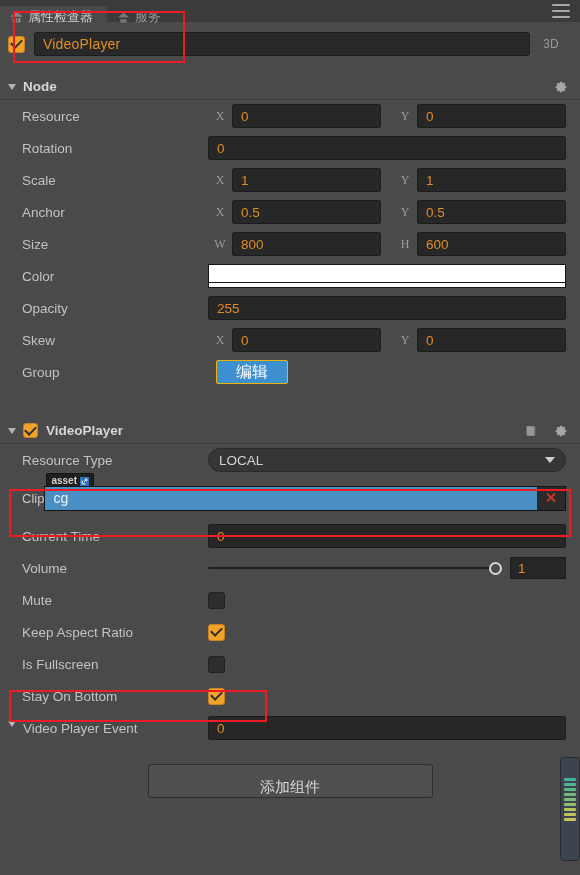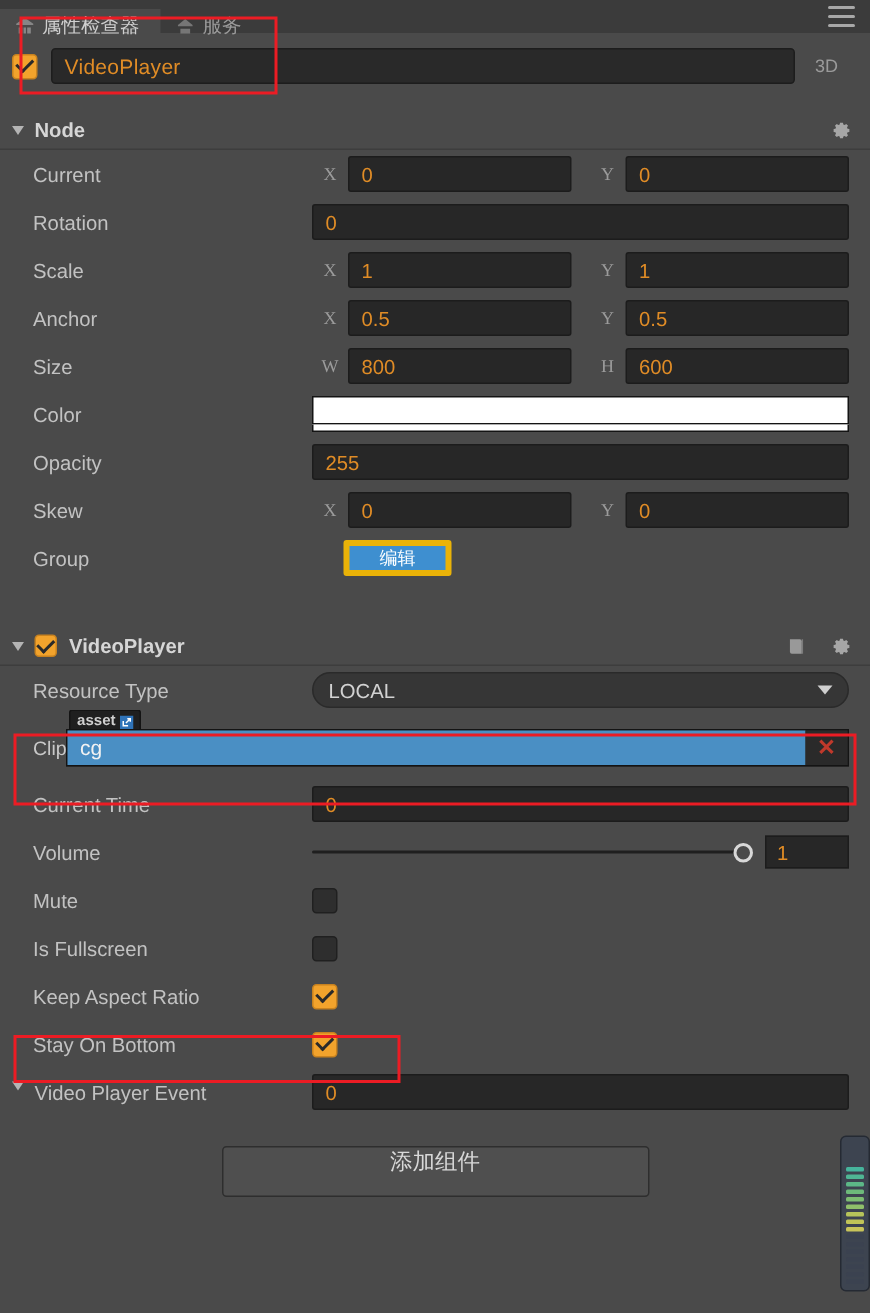--- a/index.html
+++ b/index.html
@@ -100,23 +100,23 @@
     flex: 1; height: 24px; background: #363636; border: 1px solid #2a2a2a;
     border-radius: 12px; display: flex; align-items: center; padding: 0 10px;
     color: #d2d2d2; font-size: 13.5px;
   }
   .dd .ddv { flex: 1; }
   .ddarrow {
     width: 0; height: 0; border-left: 5px solid transparent;
     border-right: 5px solid transparent; border-top: 6px solid #cfcfcf;
   }
   .btnblue {
-    width: 72px; height: 24px; margin-left: 21px; flex: none;
-    background: #3e8fd0; border: 4px solid #eab308; border-radius: 2px;
-    color: #fff; font-size: 12px; display: flex; align-items: center; justify-content: center;
+    width: 72px; height: 24px; margin-left: 8px; flex: none;
+    background: #3e8fd0; border: 1px solid #eab308; border-radius: 2px;
+    color: #fff; font-size: 16px; display: flex; align-items: center; justify-content: center;
   }
 
   
   .slider { flex: 1; position: relative; height: 24px; display: flex; align-items: center; }
   .track { width: 100%; height: 2px; background: #1f1f1f; border-radius: 1px; }
   .knob {
     position: absolute; right: 0; width: 13px; height: 13px; border-radius: 50%;
     background: #4a4a4a; border: 2px solid #d8d8d8;
   }
   .volval {
@@ -159,21 +159,21 @@
     content: ""; width: 9px; height: 5px; margin-top: -3px;
     border-left: 2.4px solid #2a2a2a; border-bottom: 2.4px solid #2a2a2a;
     transform: rotate(-45deg);
   }
 
   
   .addwrap { display: flex; justify-content: center; padding-top: 20px; }
   .addbtn {
     width: 285px; height: 34px; background: #4f4f4f; border: 1px solid #2e2e2e;
     border-radius: 3px; color: #d8d8d8; font-size: 15px;
-    display: flex; align-items: flex-start; justify-content: center;
+    display: flex; align-items: flex-end; justify-content: center;
   }
 
   
   .hl { position: absolute; border: 2px solid #ec1c24; pointer-events: none; }
 
   
   .vumeter {
     position: absolute; right: 0px; top: 757px; width: 20px; height: 104px;
     background: #3d4450; border: 1px solid #252a33; border-radius: 4px;
     padding: 4px 3px; display: flex; flex-direction: column-reverse; gap: 2px;
@@ -227,21 +227,21 @@
       <span class="sp"></span>
       <span class="gear">
         <svg viewBox="0 0 16 16" width="14" height="14">
             <path d="M8 5.2A2.8 2.8 0 1 0 8 10.8 2.8 2.8 0 0 0 8 5.2zm0 4.2a1.4 1.4 0 1 1 0-2.8 1.4 1.4 0 0 1 0 2.8z" fill="#c0c0c0"></path>
             <path d="M14 6.9l-1.4-.3-.4-1 .8-1.2-1.4-1.4-1.2.8-1-.4L9.1 2H6.9l-.3 1.4-1 .4-1.2-.8-1.4 1.4.8 1.2-.4 1L2 6.9v2.2l1.4.3.4 1-.8 1.2 1.4 1.4 1.2-.8 1 .4.3 1.4h2.2l.3-1.4 1-.4 1.2.8 1.4-1.4-.8-1.2.4-1 1.4-.3z" fill="#c0c0c0"></path>
           </svg>
       </span>
     </div>
 
     <div class="row">
-      <div class="lbl">Current</div>
+      <div class="lbl">Resource</div>
       <div class="fields">
         <div class="axis">X</div>
         <div class="inp half">
             <span>0</span>
           </div>
         <div class="gapmid"></div>
         <div class="axis">Y</div>
         <div class="inp half">
             <span>0</span>
           </div>
@@ -420,30 +420,30 @@
     </div>
 
     <div class="row">
       <div class="lbl">Mute</div>
       <div class="fields">
           <div class="cbox"></div>
         </div>
     </div>
 
     <div class="row">
+      <div class="lbl">Keep Aspect Ratio</div>
+      <div class="fields">
+          <div class="cbox on"></div>
+        </div>
+    </div>
+
+    <div class="row">
       <div class="lbl">Is Fullscreen</div>
       <div class="fields">
           <div class="cbox"></div>
-        </div>
-    </div>
-
-    <div class="row">
-      <div class="lbl">Keep Aspect Ratio</div>
-      <div class="fields">
-          <div class="cbox on"></div>
         </div>
     </div>
 
     <div class="row">
       <div class="lbl">Stay On Bottom</div>
       <div class="fields">
           <div class="cbox on"></div>
         </div>
     </div>
 

